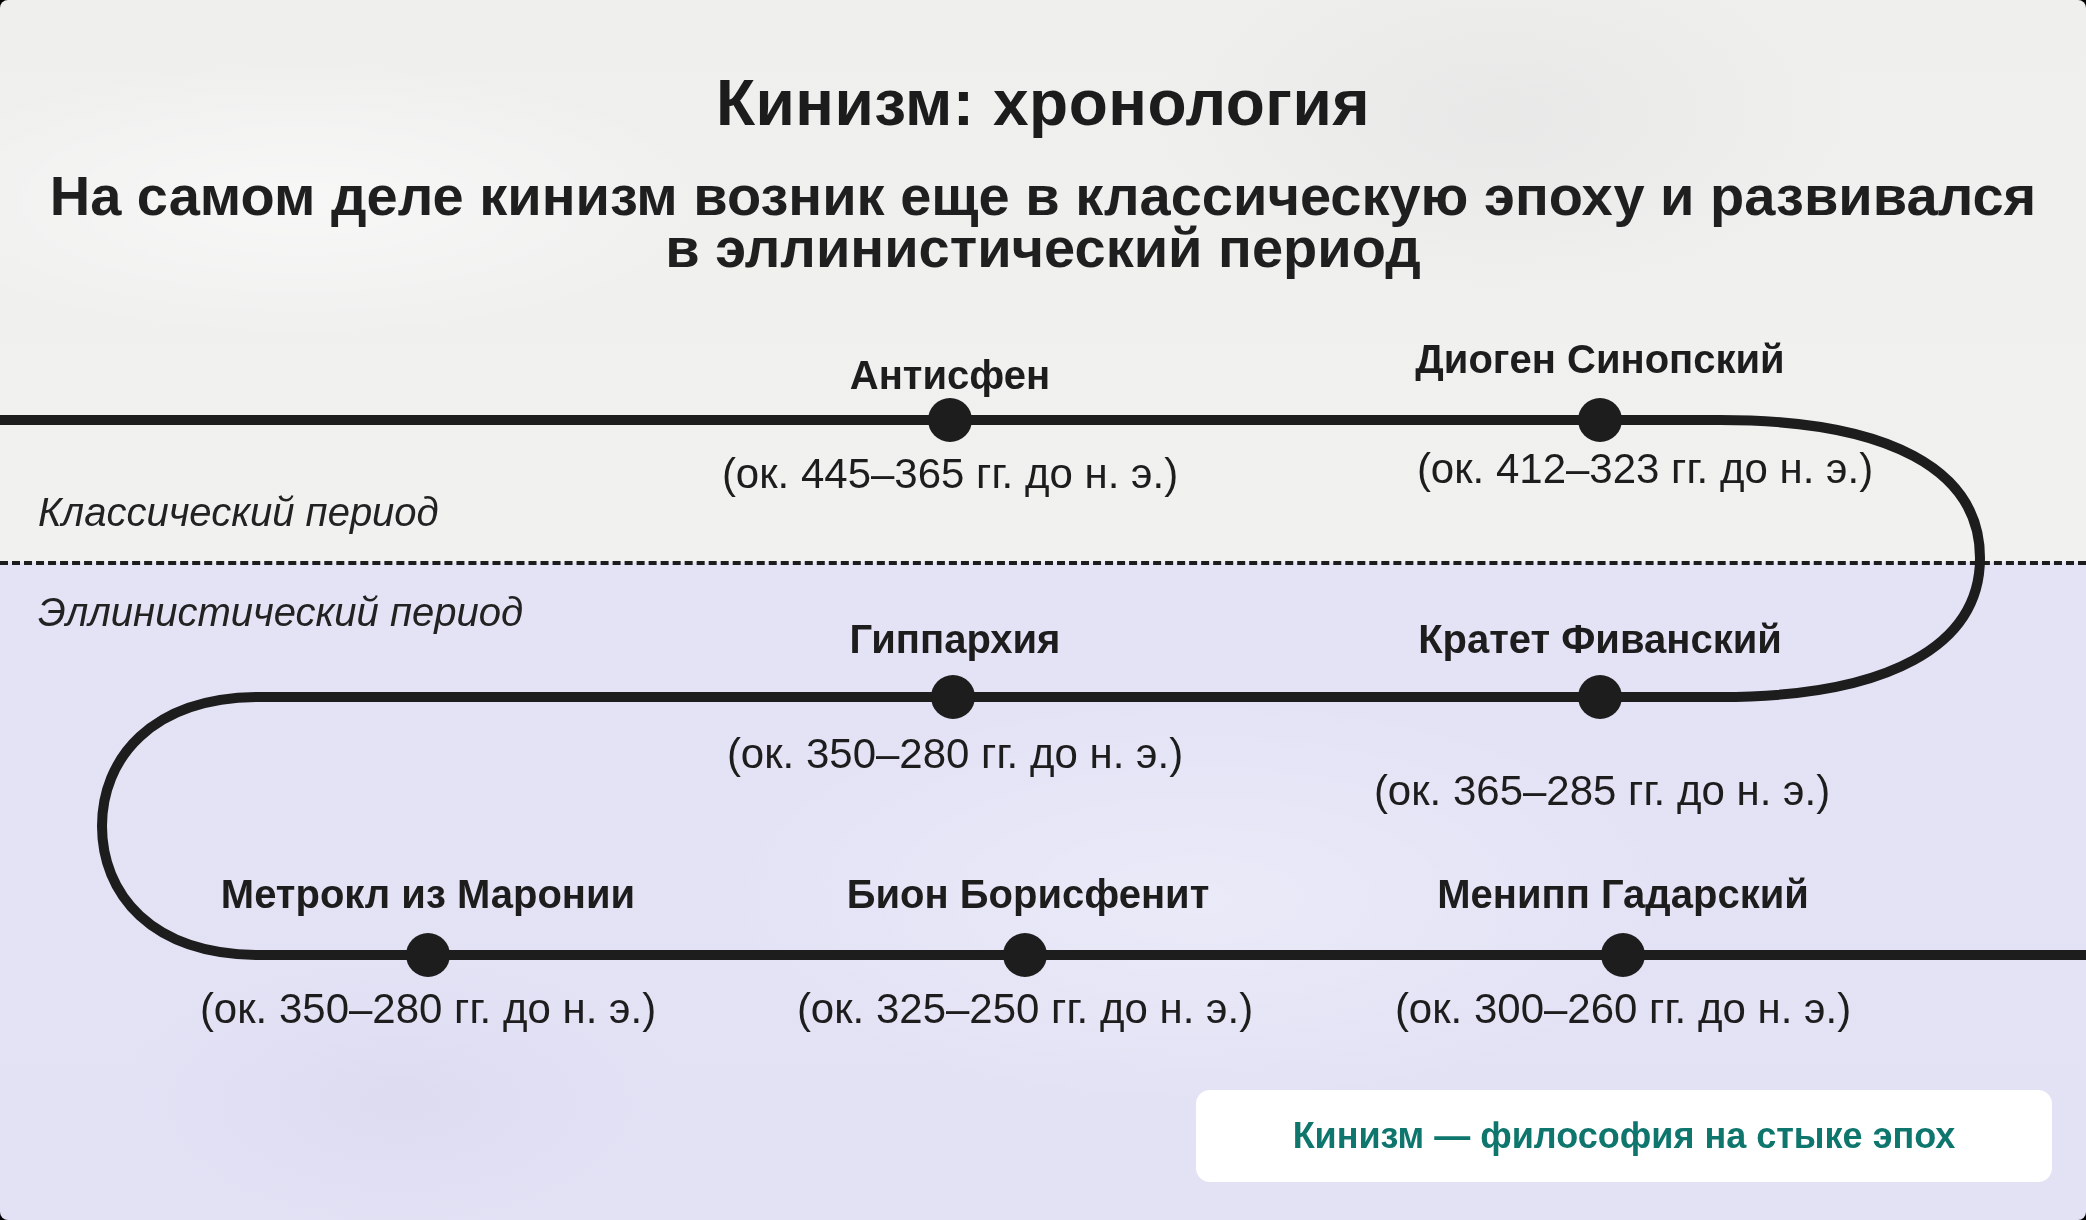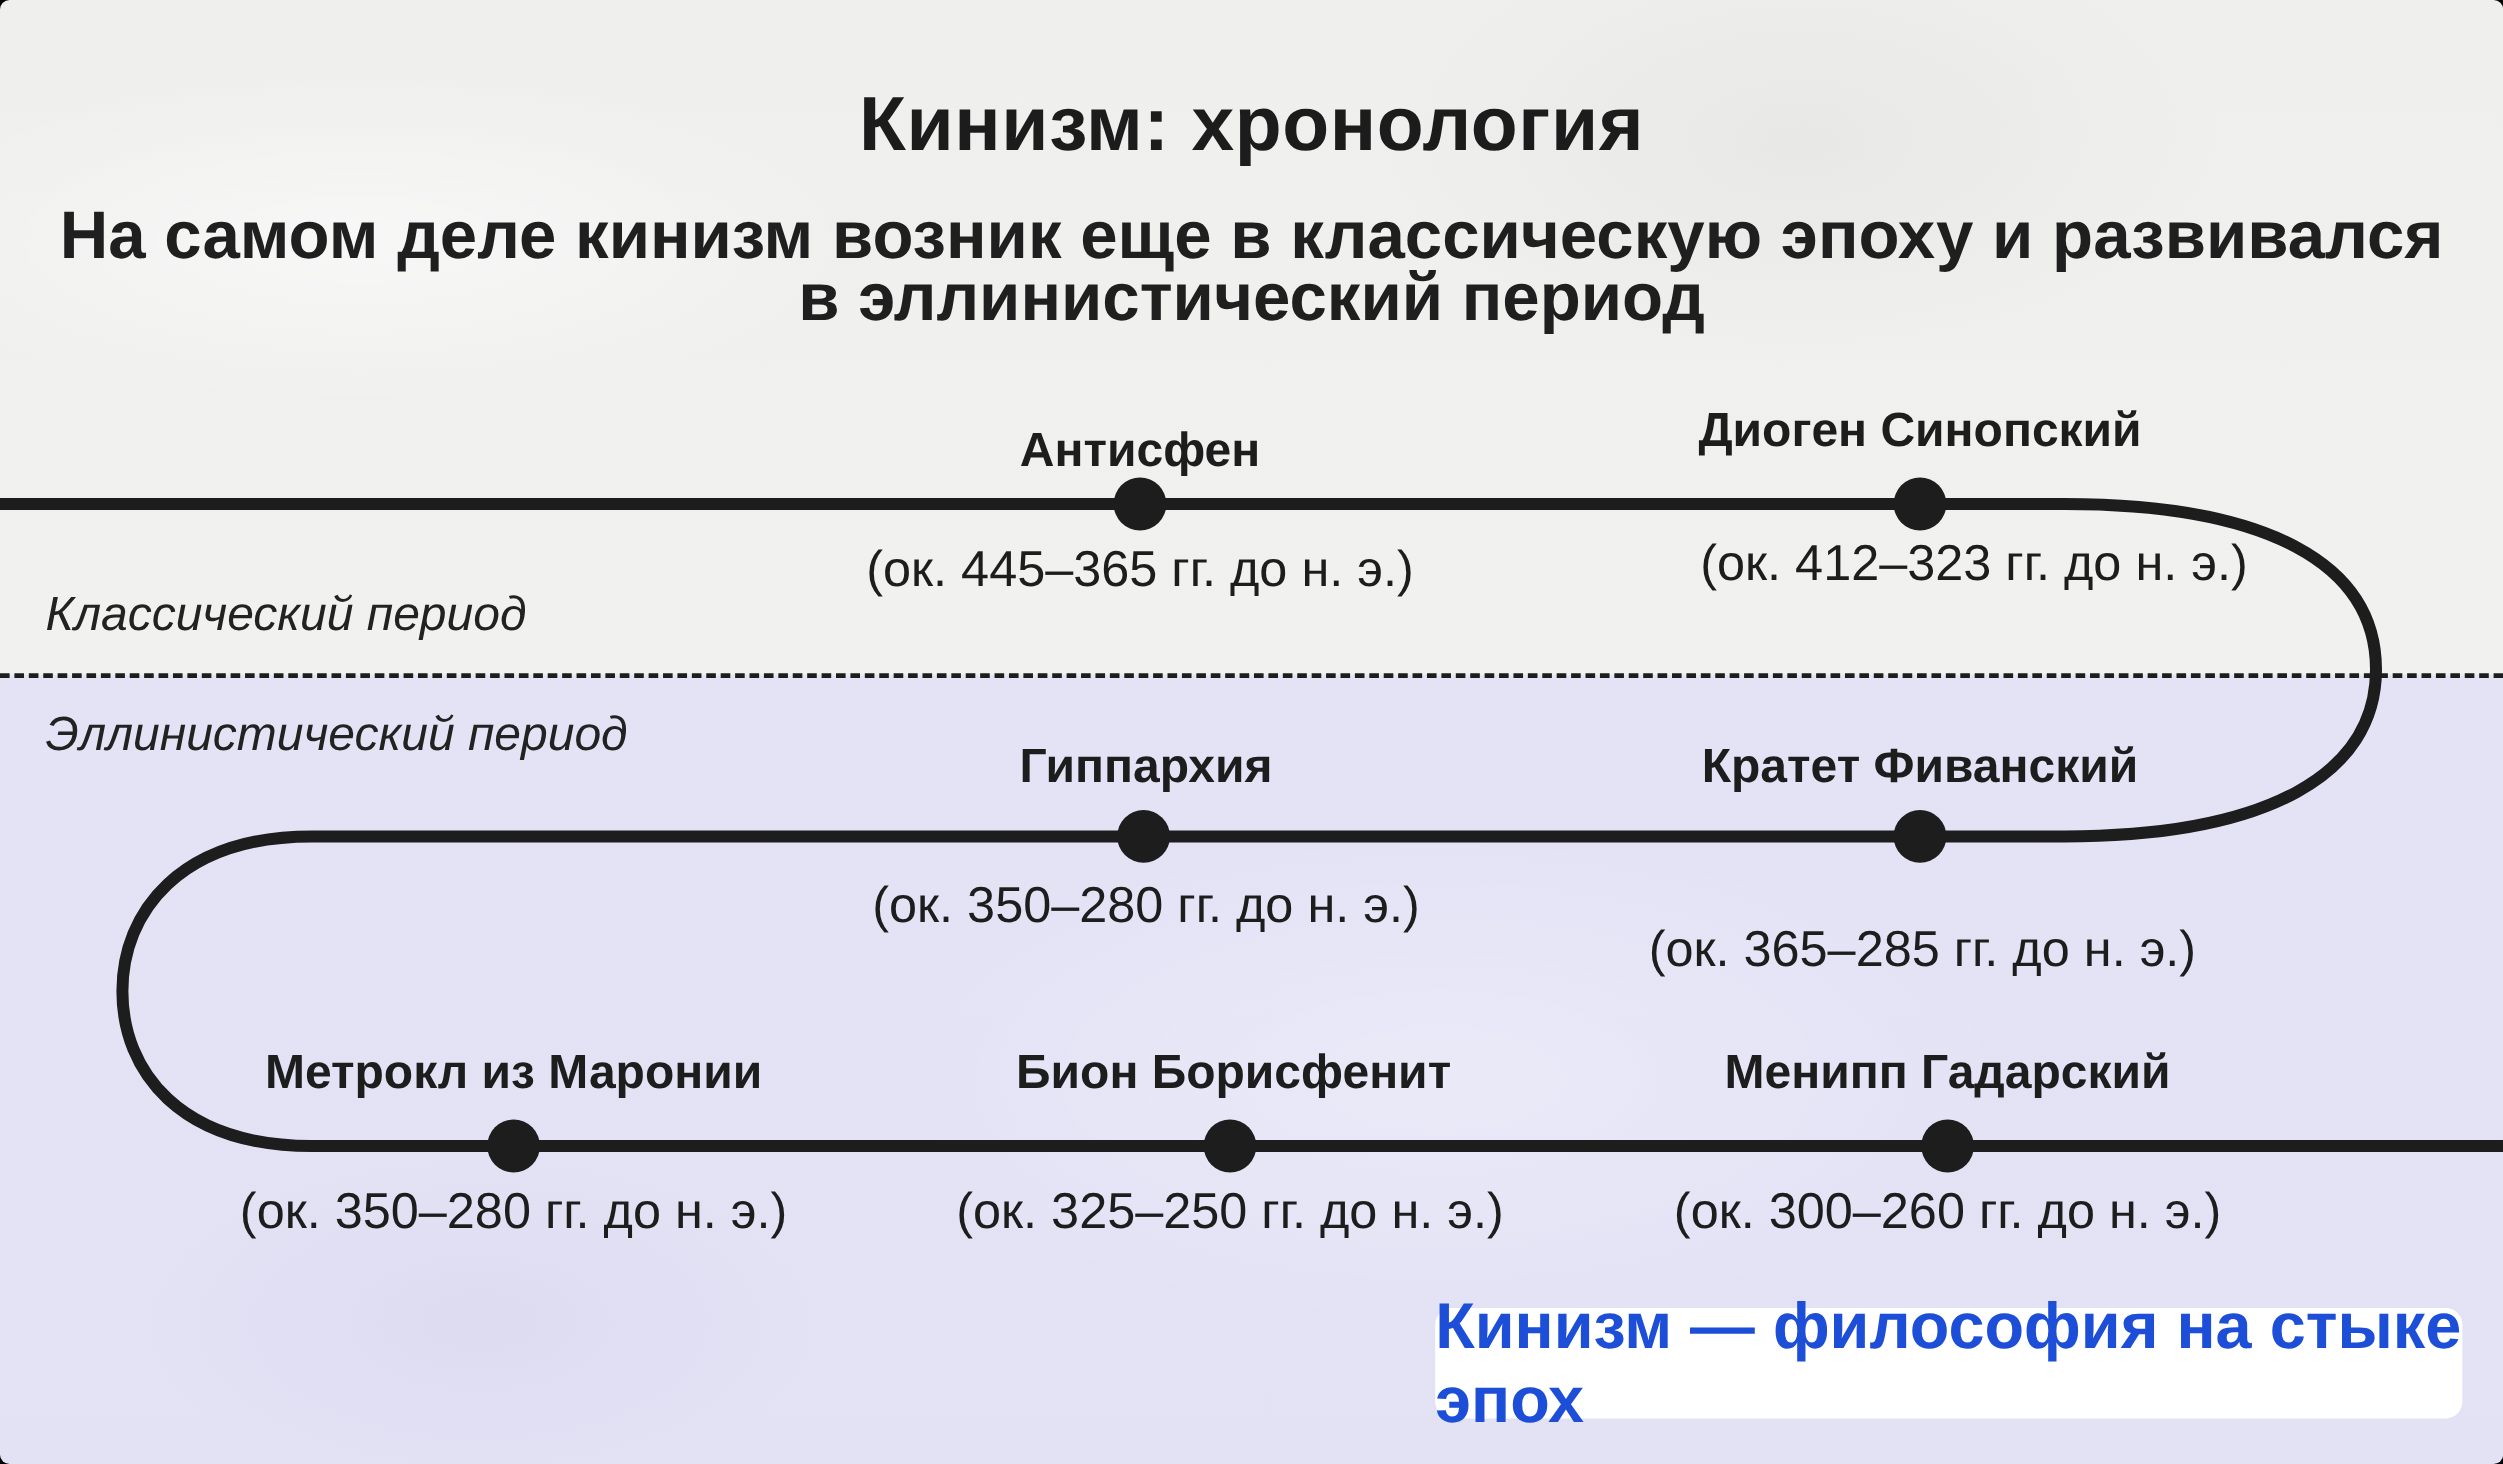--- a/index.html
+++ b/index.html
@@ -37,21 +37,21 @@
     font-size: 40px; font-weight: 700; color: #1d1d1d;
   }
   .ev-date {
     position: absolute; transform: translateX(-50%); white-space: nowrap;
     font-size: 42px; font-weight: 400; color: #1d1d1d;
   }
   .badge {
     position: absolute; left: 1196px; top: 1090px; width: 856px; height: 92px;
     background: #ffffff; border-radius: 14px;
     display: flex; align-items: center; justify-content: center;
-    font-size: 54px; font-weight: 700; color: #1d4ed8;
+    font-size: 36px; font-weight: 700; color: #0f766e;
   }
 </style>
 </head>
 <body>
 
 <div class="card">
   <div class="tex1"></div>
 
   <div class="title">Кинизм: хронология</div>
   <div class="subtitle">

